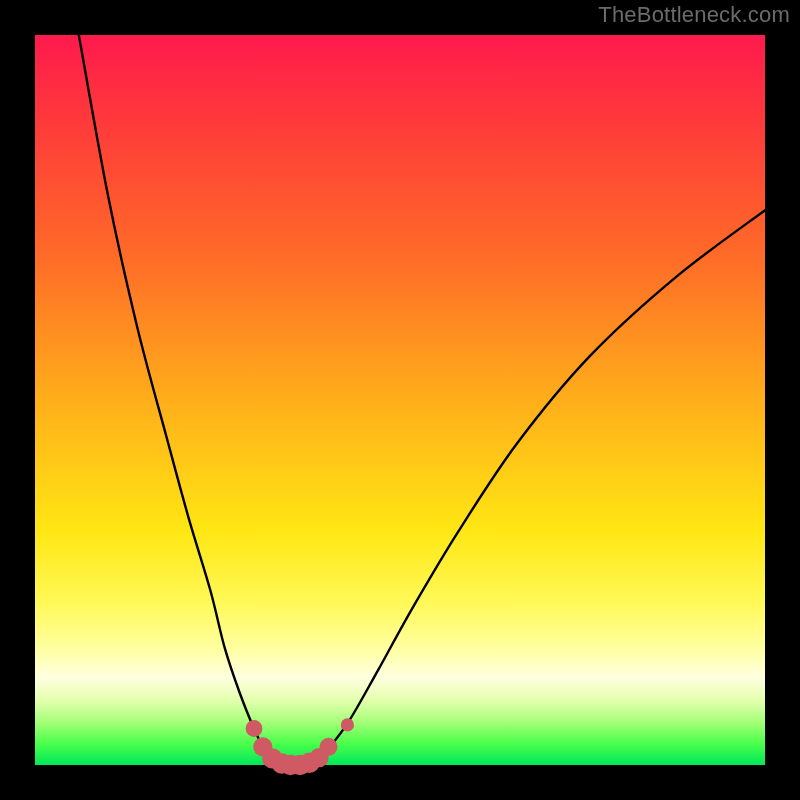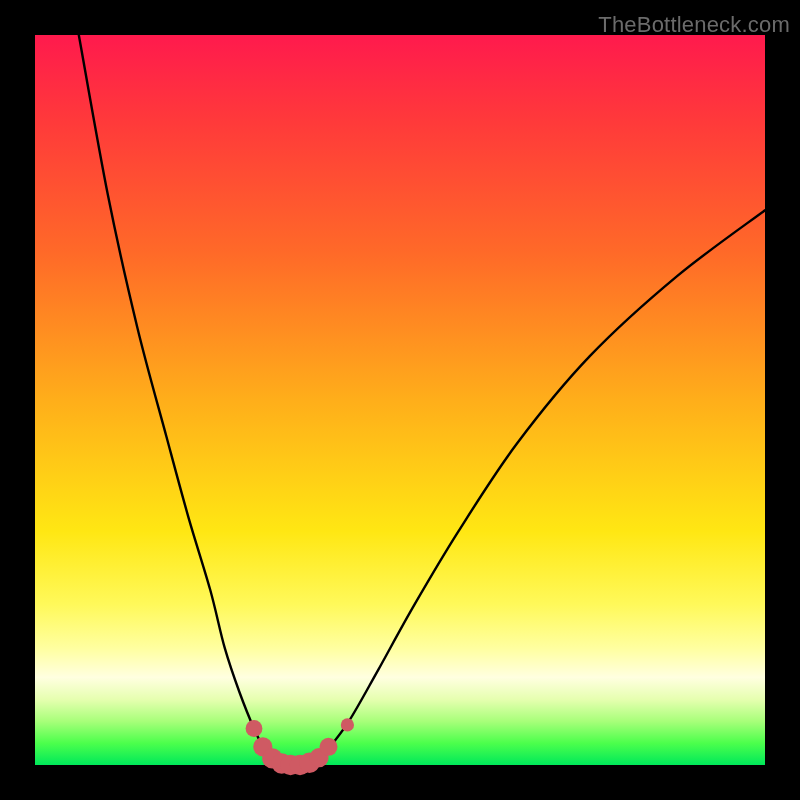--- a/index.html
+++ b/index.html
@@ -45,21 +45,21 @@
   svg.curve {
     position: absolute;
     left: 0;
     top: 0;
     width: 730px;
     height: 730px;
     overflow: visible;
   }
   .watermark {
     position: absolute;
-    top: 12px;
+    top: 2px;
     right: 10px;
     color: #6b6b6b;
     font-size: 22px;
     font-weight: 500;
     letter-spacing: 0.2px;
     user-select: none;
   }
 </style>
 </head>
 <body>

